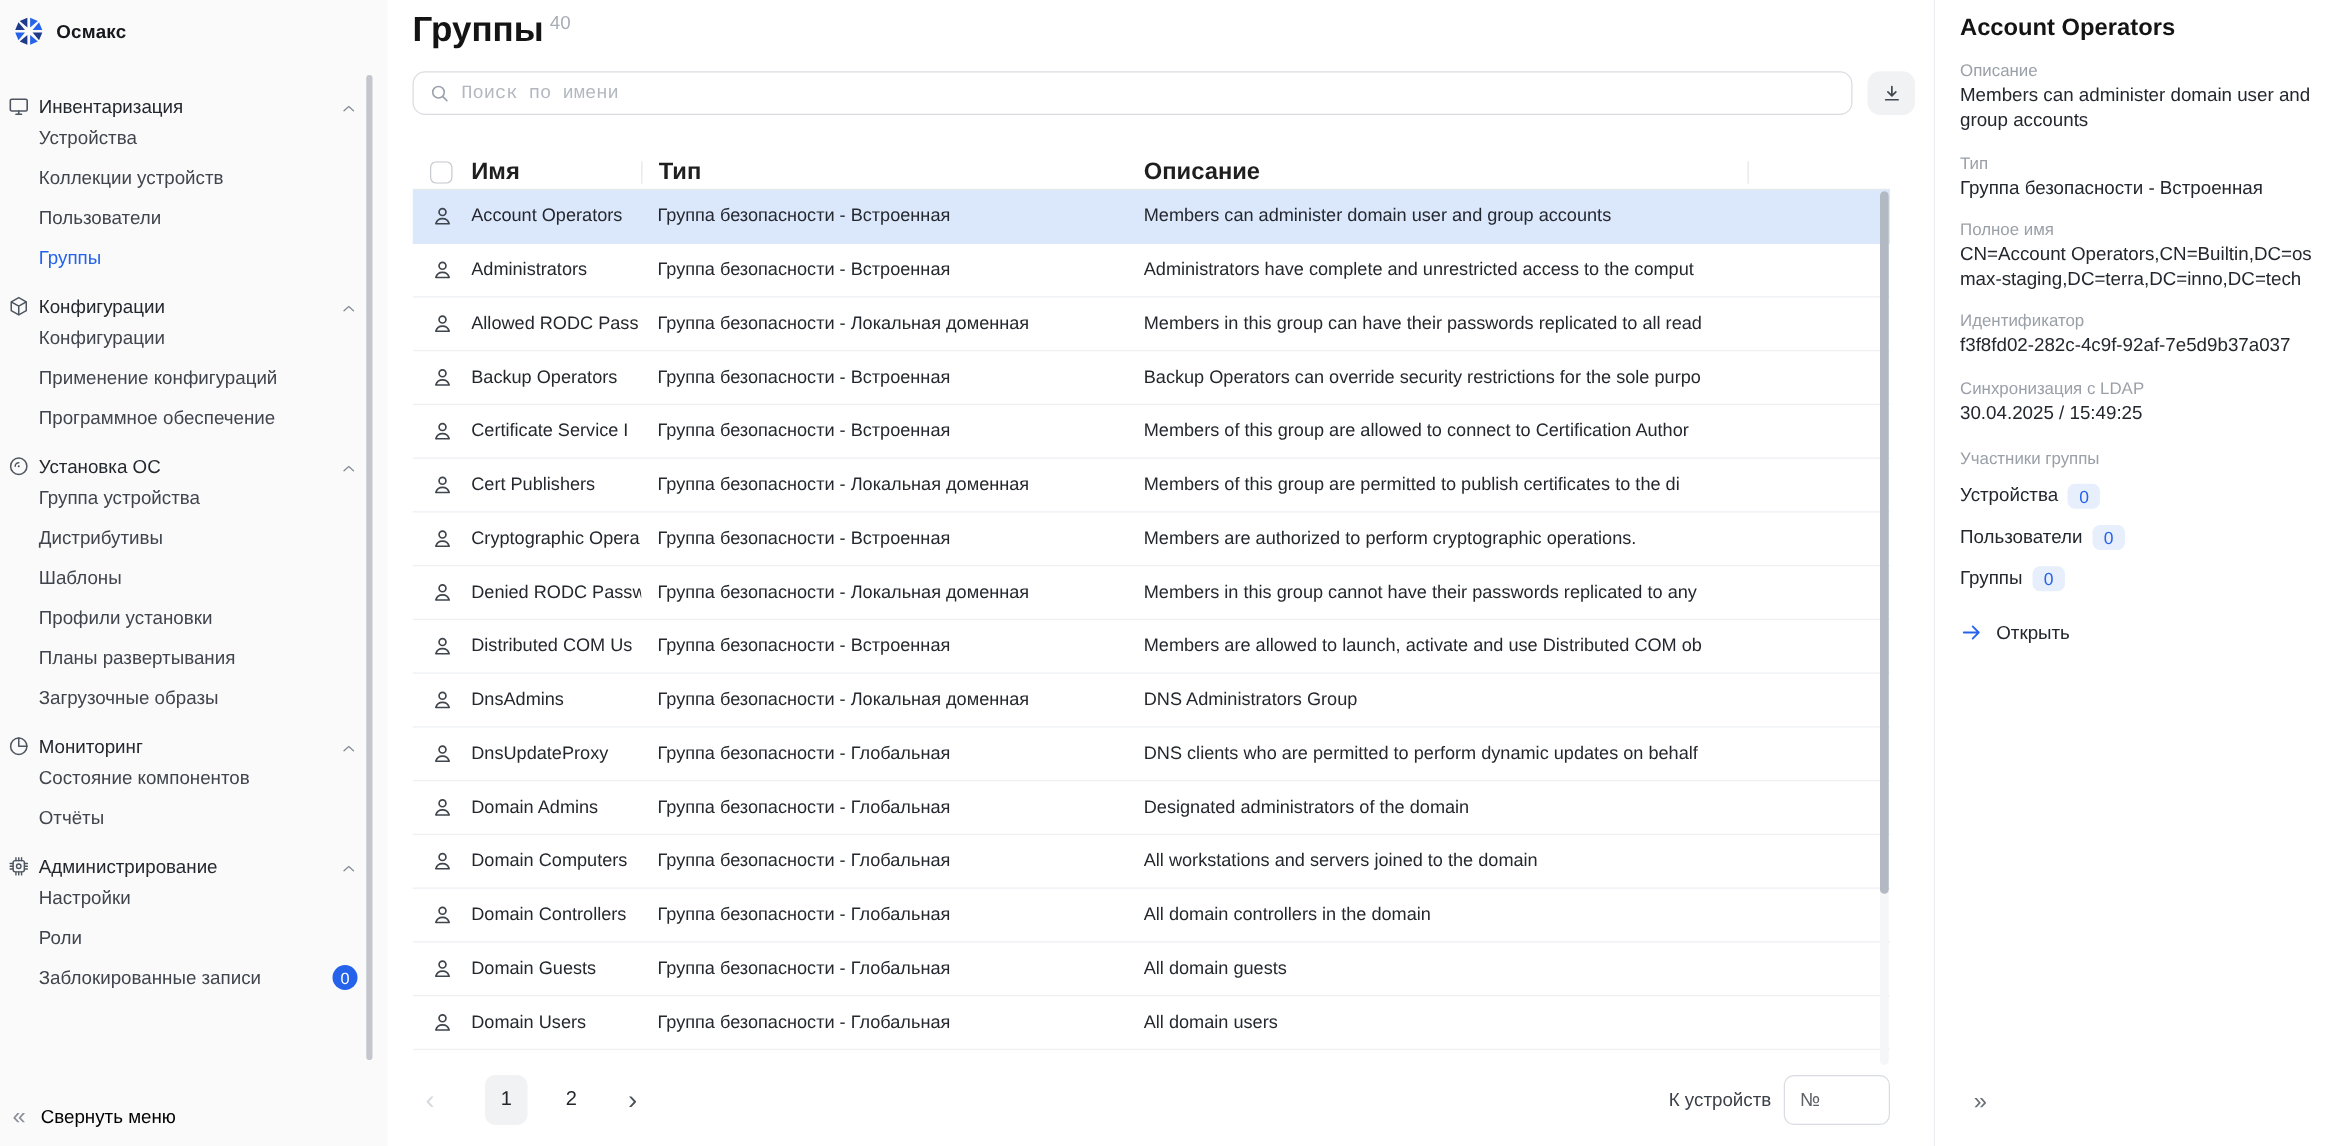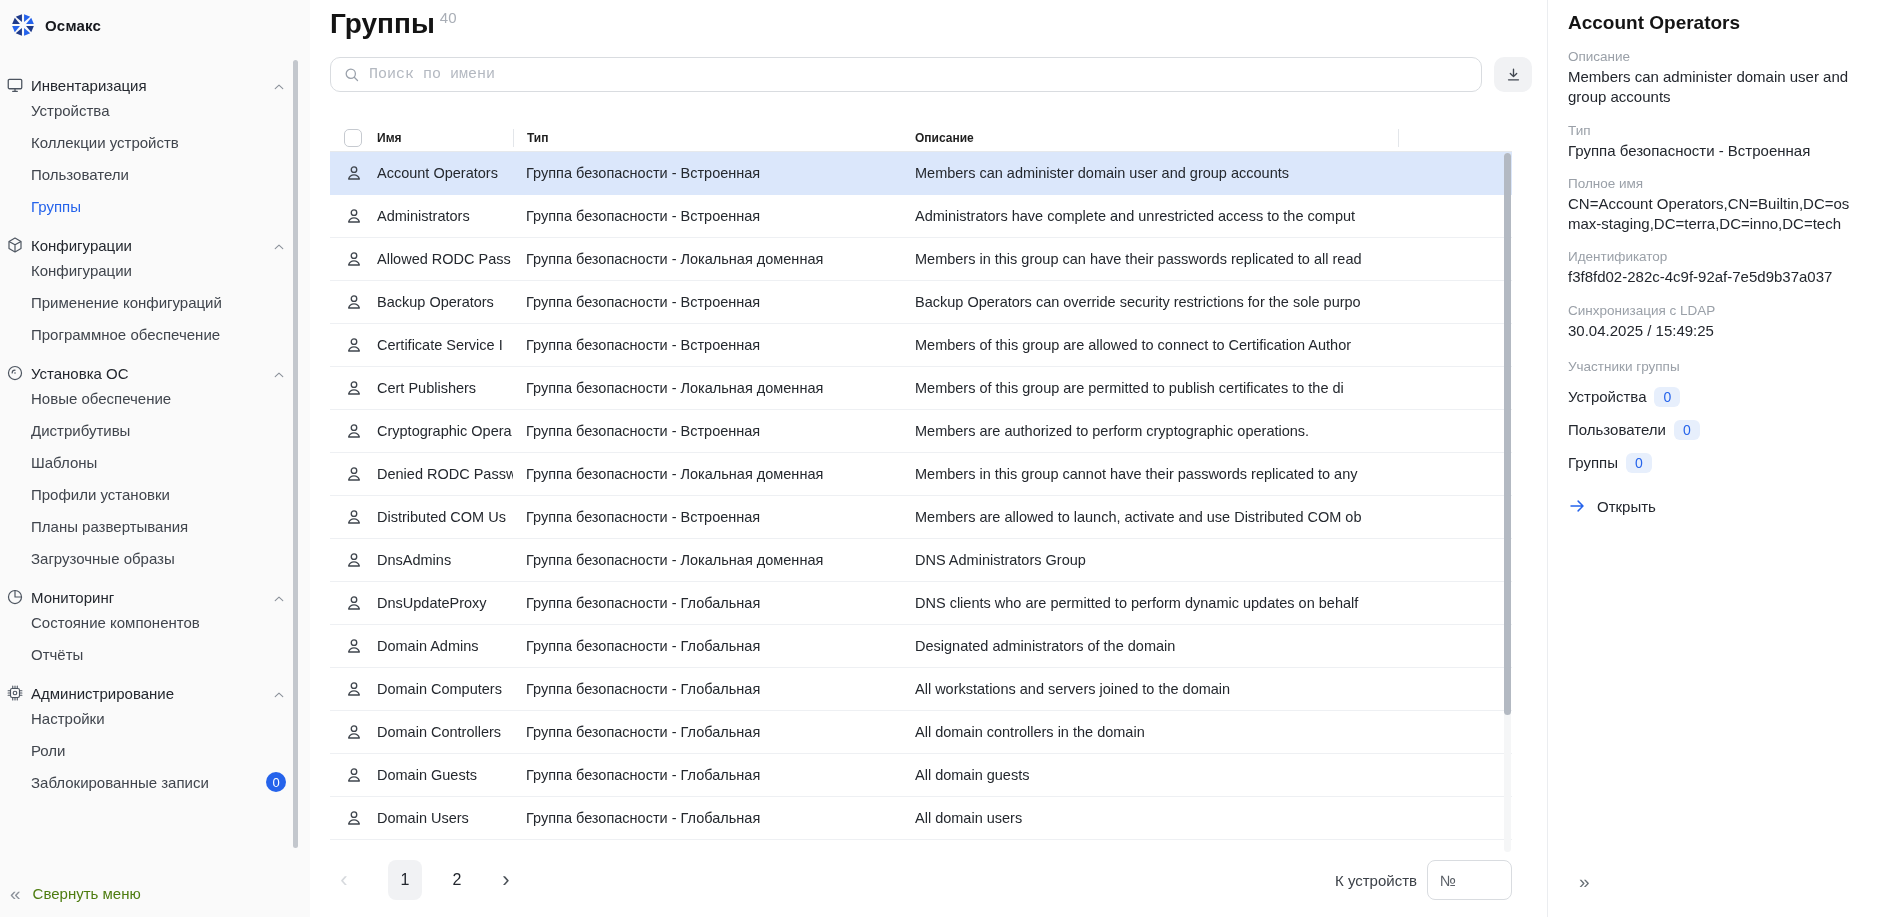--- a/index.html
+++ b/index.html
@@ -19,38 +19,38 @@
   .nav-group .g-label { font-size:15px; color:#23272e; flex:1; }
   .nav-group .g-chevron svg { width:14px; height:14px; display:block; }
   .nav-sub { display:flex; align-items:center; height:32px; padding:0 14px 0 31px; font-size:15px; color:#40454d; cursor:pointer; }
   .nav-sub.active { color:#2563eb; }
   .nav-sub .s-label { flex:1; }
   .nav-badge { min-width:20px; height:20px; border-radius:10px; background:#2563eb; color:#fff;
     font-size:13px; display:flex; align-items:center; justify-content:center; padding:0 6px; }
   .side-scroll { position:absolute; left:293px; top:60px; width:5px; height:788px; border-radius:3px; background:#c3c7cd; }
   .collapse-row { position:absolute; left:10px; bottom:14px; display:flex; align-items:center; gap:12px; cursor:pointer; }
   .collapse-row .chev { font-size:19px; color:#8a9099; line-height:1; }
-  .collapse-row .lbl { font-size:15px; color:#4d7c0f; }
+  .collapse-row .lbl { font-size:15px; color:#000000; }
 
   
   .page-title { position:absolute; left:330px; top:8px; font-size:28px; font-weight:700; color:#141414; }
   .page-title sup { font-size:15px; font-weight:400; color:#a9aeb6; margin-left:5px; }
   .searchbar { position:absolute; left:330px; top:57px; width:1152px; height:35px; border:1px solid #d9dce0;
     border-radius:10px; background:#fff; display:flex; align-items:center; padding:0 12px; gap:9px; }
   .searchbar svg { width:17px; height:17px; }
   .searchbar input { border:none; outline:none; flex:1; font-size:15px; font-family:Liberation Mono, monospace; color:#23272e; background:transparent; }
   .searchbar input::placeholder { color:#b3b8c0; }
   .dl-btn { position:absolute; left:1494px; top:57px; width:38px; height:35px; border:none; border-radius:10px;
     background:#f1f2f4; display:flex; align-items:center; justify-content:center; cursor:pointer; }
   .dl-btn svg { width:17px; height:17px; }
 
   
   .table-wrap { position:absolute; left:330px; top:125px; width:1182px; height:728px; overflow:hidden; background:#fff; }
   .trow { display:flex; align-items:center; }
-  .thead { height:27px; border-bottom:1px solid #e6e9ec; font-weight:700; font-size:12px; color:#1f1f1f; }
+  .thead { height:27px; border-bottom:1px solid #e6e9ec; font-weight:700; font-size:19px; color:#1f1f1f; }
   .cell { white-space:nowrap; overflow:hidden; }
   .c-check { flex:0 0 47px; padding-left:14px; display:flex; align-items:center; }
   .c-name  { flex:0 0 136px; }
   .c-type  { flex:0 0 389px; padding-left:13px; }
   .c-desc  { flex:0 0 496px; padding-left:13px; }
   .c-rest  { flex:1 1 auto; align-self:stretch; }
   .thead .c-type { border-left:1px solid #e3e6ea; height:18px; display:flex; align-items:center; }
   .thead .c-rest { border-left:1px solid #e3e6ea; height:18px; align-self:center; }
   .checkbox { width:18px; height:18px; border:1.5px solid #c6cad0; border-radius:5px; background:#fff; cursor:pointer; }
   .tbody .trow { height:43px; border-bottom:1px solid #eef0f3; font-size:14.5px; color:#24282e; cursor:pointer; }
@@ -170,21 +170,21 @@
             </svg>
           </span>
           <span class="g-label">Установка ОС</span>
           <span class="g-chevron">
             <svg viewBox="0 0 24 24" fill="none" stroke="#8a9099" stroke-width="1.9" stroke-linecap="round" stroke-linejoin="round">
               <path d="M5.5 14.8L12 8.8l6.5 6"></path>
             </svg>
           </span>
         </div>
         <div class="nav-sub">
-          <span class="s-label">Новые обеспечение</span>
+          <span class="s-label">Группа устройства</span>
         </div>
         <div class="nav-sub">
           <span class="s-label">Дистрибутивы</span>
         </div>
         <div class="nav-sub">
           <span class="s-label">Шаблоны</span>
         </div>
         <div class="nav-sub">
           <span class="s-label">Профили установки</span>
         </div>

